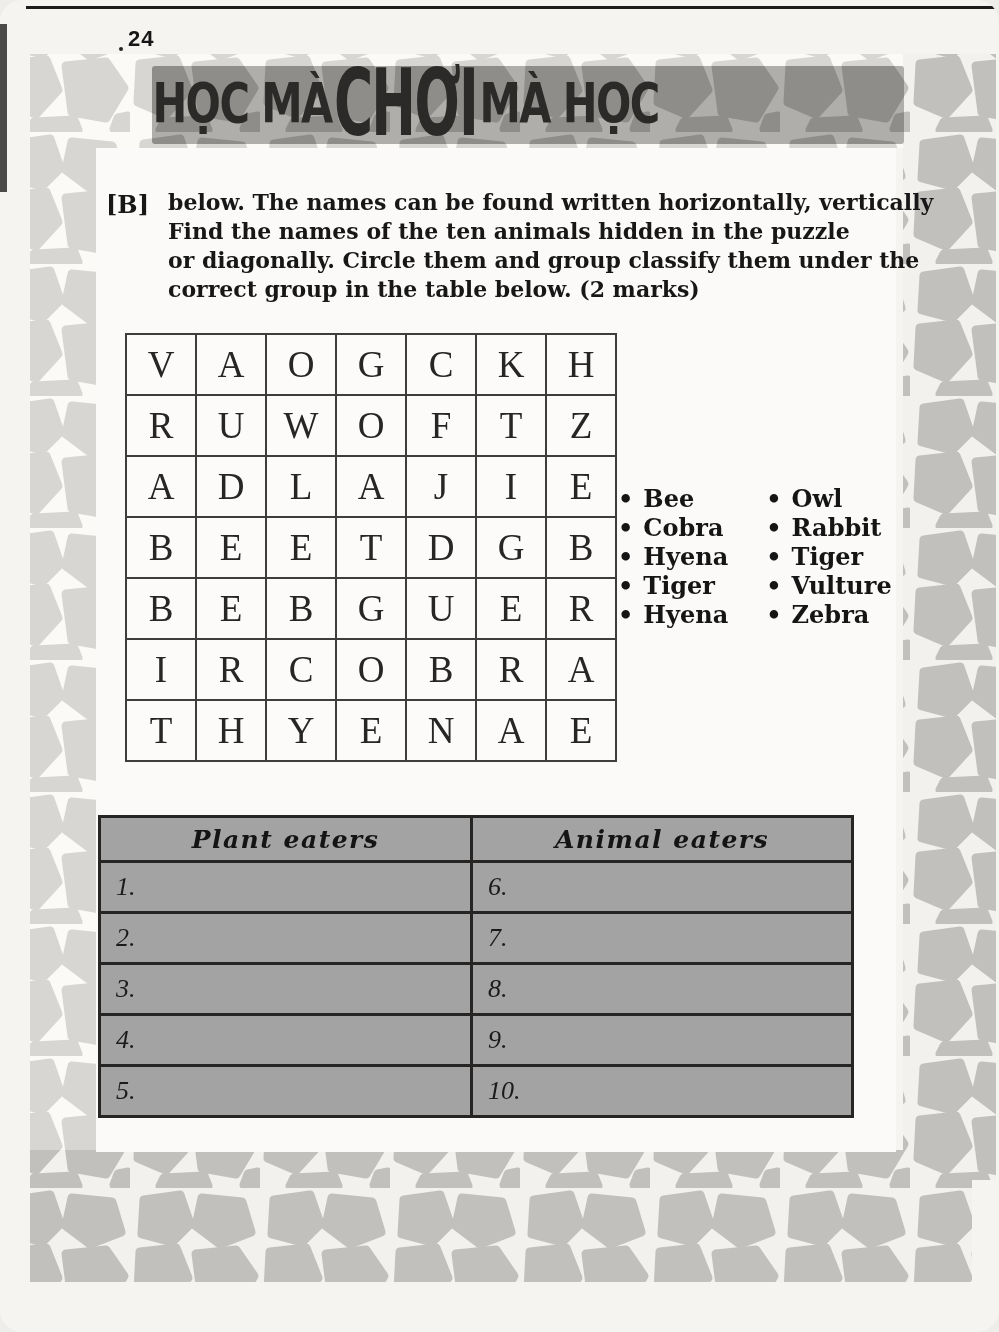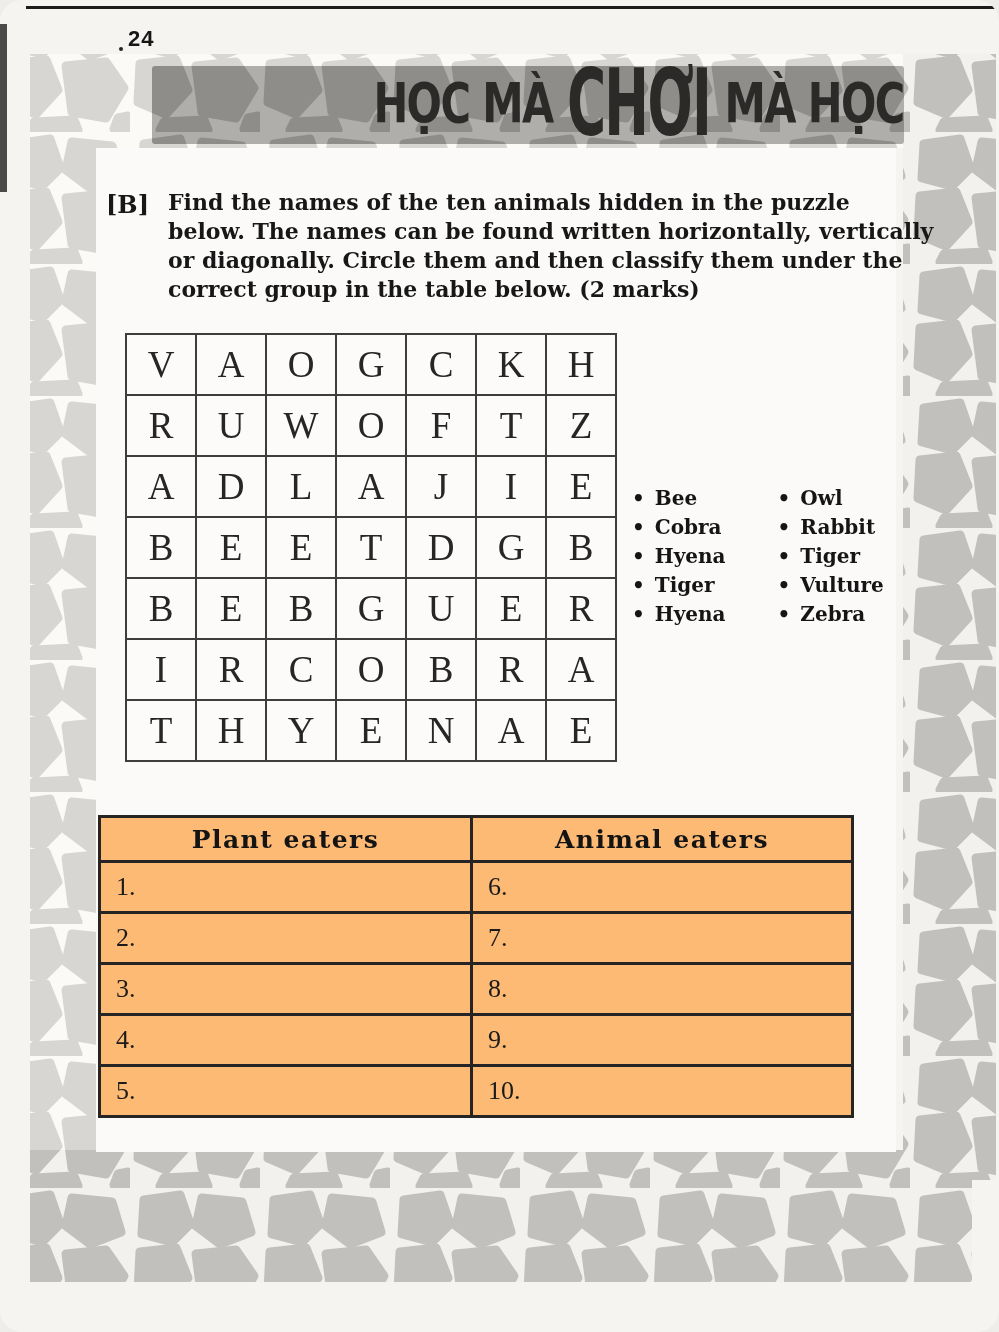--- a/index.html
+++ b/index.html
@@ -5,42 +5,42 @@
   html,body{margin:0;padding:0;}
   body{width:999px;height:1332px;background:#efedea;font-family:"DejaVu Serif",serif;}
   .page{position:relative;width:999px;height:1332px;background:#f6f4f1;overflow:hidden;border-radius:22px;}
   .bg{position:absolute;left:0;top:0;}
 
   .pagenum{position:absolute;left:128px;top:26px;font-family:"Liberation Sans",sans-serif;
     font-weight:bold;font-size:22px;letter-spacing:1px;color:#161616;}
   .scan-dot{position:absolute;left:119px;top:47px;width:4px;height:4px;border-radius:50%;background:#222;}
 
   .title{position:absolute;left:152px;top:60px;width:752px;height:86px;display:flex;
-    align-items:center;justify-content:flex-end;gap:16px;color:#2b2a28;}
+    align-items:center;justify-content:flex-start;gap:4px;color:#2b2a28;}
   .t-sm{font-family:"DejaVu Sans",sans-serif;font-weight:bold;font-size:52px;letter-spacing:-2px;
     transform:scale(.80,1.06);margin:0 -22px;white-space:nowrap;}
   .t-lg{font-family:"DejaVu Sans",sans-serif;font-weight:bold;font-size:92px;letter-spacing:-3px;
     transform:scale(.58,1.00);margin:0 -54px;white-space:nowrap;}
 
   .ex-label{position:absolute;left:106px;top:190px;font-weight:bold;font-size:24px;color:#171717;}
   .ex-text{position:absolute;left:168px;top:188px;color:#171717;font-weight:bold;
     font-size:22px;line-height:29px;}
   .ex-text div{white-space:nowrap;}
 
   table{border-collapse:collapse;}
   .puzzle{position:absolute;left:125px;top:333px;}
   .puzzle td{width:66px;height:57px;border:2px solid #3e3d3b;text-align:center;vertical-align:middle;
     font-family:"Liberation Serif",serif;font-size:37px;color:#272625;background:#fcfbf9;}
 
   .animals{position:absolute;left:618px;top:484px;display:flex;gap:38px;color:#151515;}
   .animals ul{list-style:none;margin:0;padding:0;}
-  .animals li{font-weight:bold;font-size:20px;line-height:29px;white-space:nowrap;padding-left:14px;}
+  .animals li{font-weight:bold;font-size:24px;line-height:29px;white-space:nowrap;}
   .animals .blt{margin-right:10px;}
 
-  .classify{position:absolute;left:98px;top:815px;background:#fdba74;}
+  .classify{position:absolute;left:98px;top:815px;background:#a3a3a3;font-style:italic;}
   .classify th,.classify td{border:3px solid #262524;}
   .classify th{height:40px;text-align:center;vertical-align:middle;font-weight:bold;font-size:25px;
     letter-spacing:1.5px;color:#141414;}
   .classify td{height:46px;vertical-align:middle;padding-left:15px;
     font-family:"Liberation Serif",serif;font-size:26px;color:#1b1b1b;}
   .col-plant{width:367px;}
   .col-animal{width:376px;}
 </style>
 </head>
 <body>
@@ -101,23 +101,23 @@
   <div class="scan-dot"></div>
 
   <div class="title">
     <span class="t-sm">HỌC MÀ</span>
     <span class="t-lg">CHƠI</span>
     <span class="t-sm">MÀ HỌC</span>
   </div>
 
   <div class="ex-label">[B]</div>
   <div class="ex-text">
+    <div>below. The names can be found written horizontally, vertically</div>
     <div>Find the names of the ten animals hidden in the puzzle</div>
-    <div>below. The names can be found written horizontally, vertically</div>
-    <div>or diagonally. Circle them and then classify them under the</div>
+    <div>or diagonally. Circle them and group classify them under the</div>
     <div>correct group in the table below. (2 marks)</div>
   </div>
 
   <table class="puzzle">
     <tbody>
         <tr>
       <td>V</td>
       <td>A</td>
       <td>O</td>
       <td>G</td>

